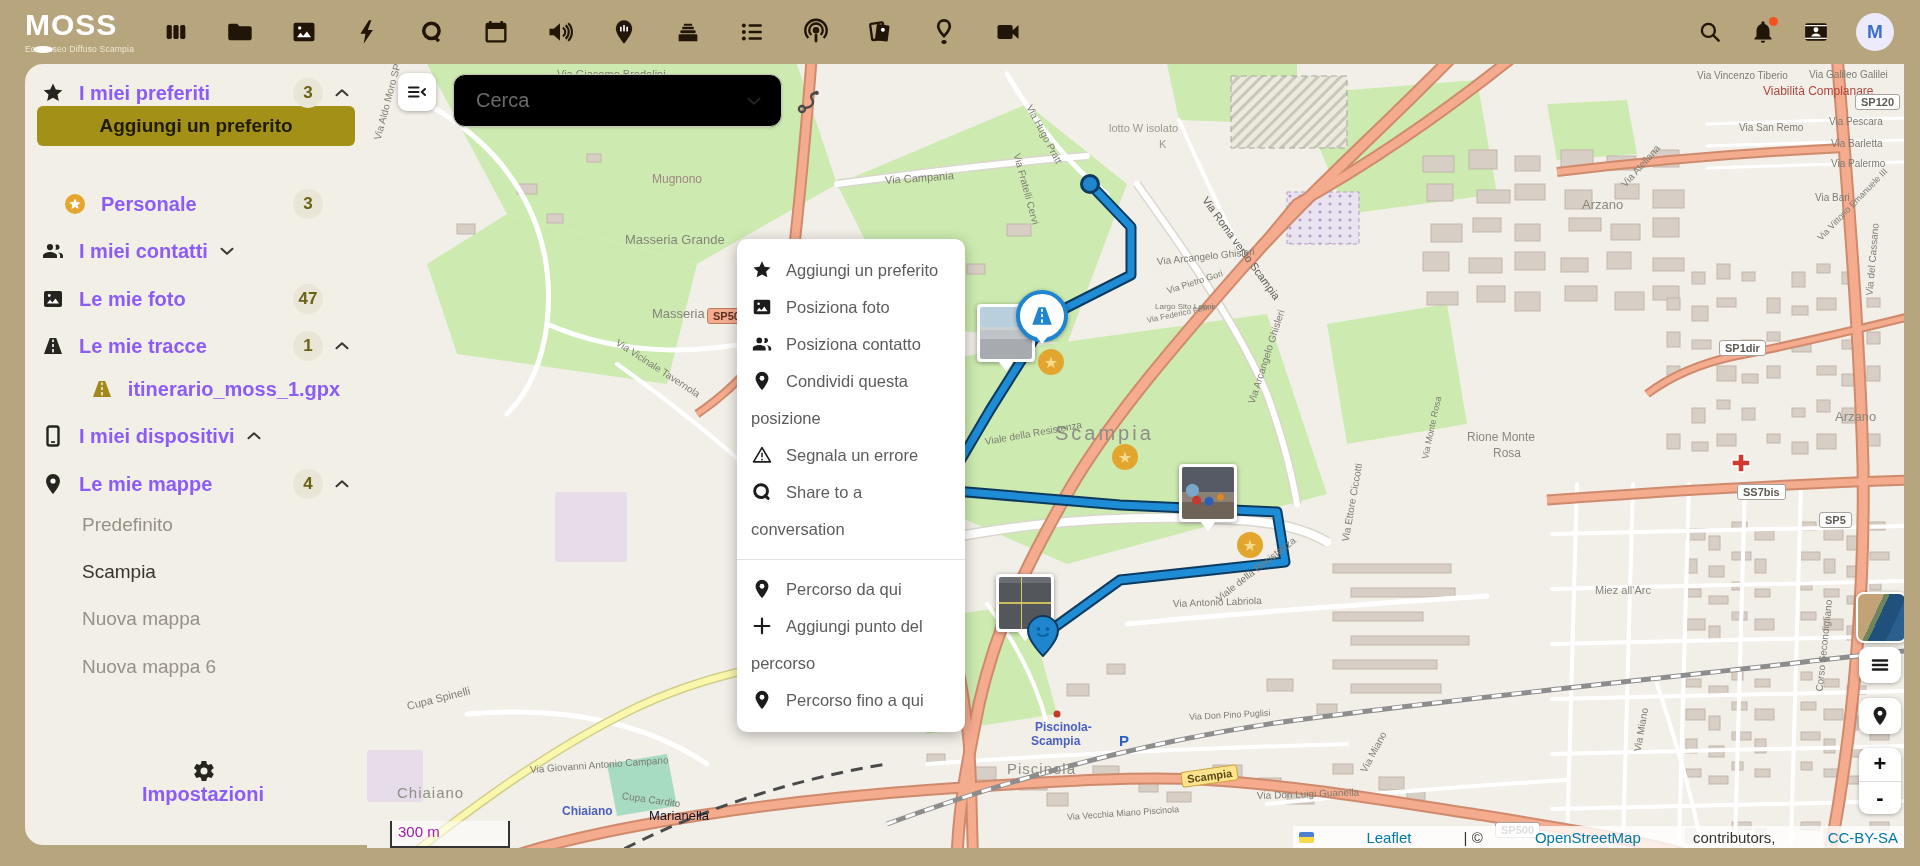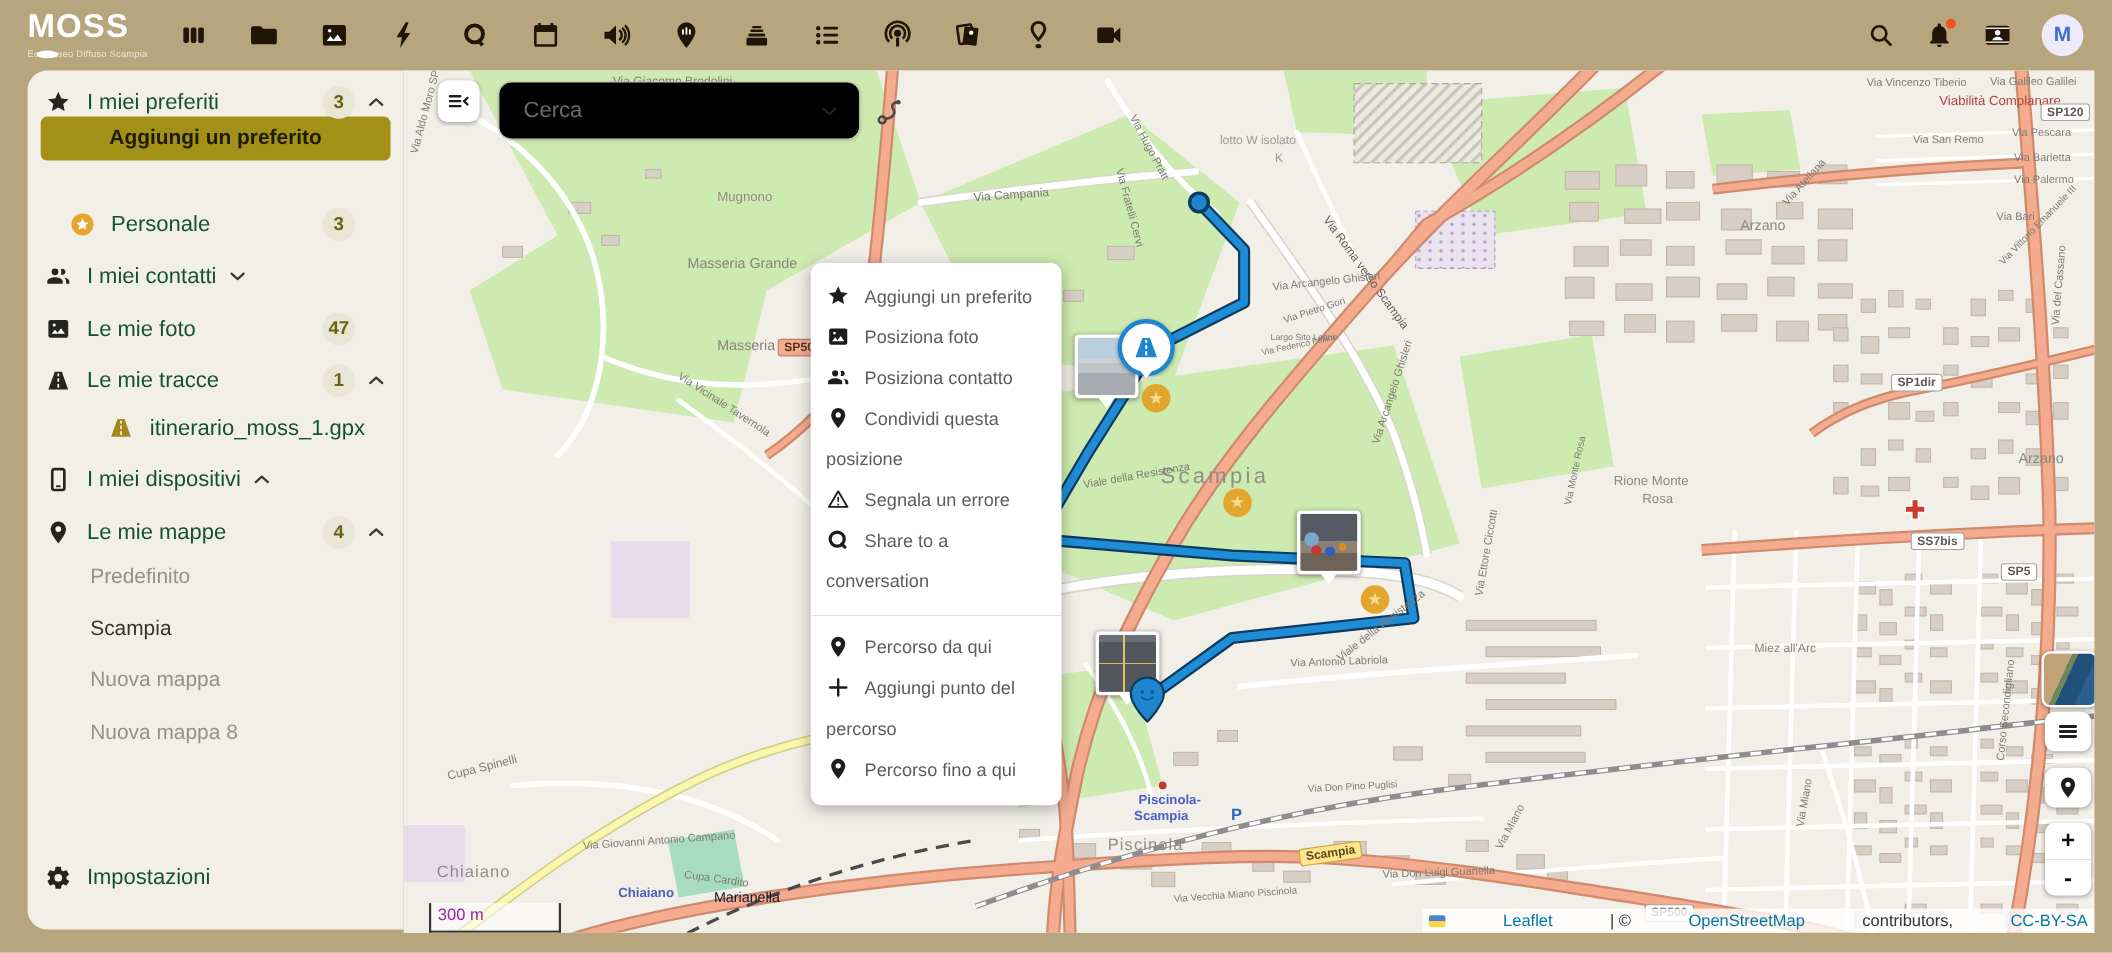--- a/index.html
+++ b/index.html
@@ -19,21 +19,21 @@
   .tric svg{width:26px;height:26px;fill:currentColor;}
   .notifdot{position:absolute;right:-2px;top:-2px;width:9px;height:9px;border-radius:50%;background:#f4511e;}
   #avatar{width:38px;height:38px;border-radius:50%;background:#eceafb;color:#3e6fcf;
           font-size:19px;font-weight:bold;display:flex;align-items:center;justify-content:center;}
   
   #sidebar{position:absolute;left:25px;top:64px;width:342px;height:781px;background:#f2efe6;
            border-radius:18px 0 0 18px;overflow:hidden;}
   .srow{position:absolute;left:0;width:342px;height:44px;display:flex;align-items:center;cursor:pointer;}
   .sic{width:24px;height:24px;margin-left:16px;color:#26241f;flex:none;}
   .sic svg{width:24px;height:24px;fill:currentColor;}
-  .slab{margin-left:14px;font-size:20px;color:#14532d;white-space:nowrap;}
+  .slab{margin-left:14px;font-size:20px;color:#8b5cf6;white-space:nowrap;font-weight:bold;}
   .scount{margin-left:auto;width:30px;height:30px;border-radius:50%;background:#e9e5d7;color:#6b6214;
           font-size:17px;font-weight:bold;display:flex;align-items:center;justify-content:center;flex:none;}
   .schev{width:22px;height:22px;color:#3a382f;margin:0 14px 0 8px;flex:none;}
   .schev svg{width:22px;height:22px;fill:none;}
   .srow.nochev .scount{margin-right:44px;}
   #addfav{position:absolute;left:12px;top:42px;width:318px;height:40px;background:#a29017;border:none;
           border-radius:6px;font-family:inherit;font-size:19px;font-weight:bold;color:#1f1c02;cursor:pointer;}
   .mrow{position:absolute;left:57px;width:270px;height:40px;display:flex;align-items:center;
         font-size:19px;cursor:pointer;color:#37342e;}
   .mrow.muted{color:#969088;}
@@ -290,22 +290,22 @@
         </svg></span>
       <span class="slab">Le mie mappe</span>
       <span class="scount">4</span>
       <span class="schev"><svg viewBox="0 0 24 24" width="22" height="22" fill="currentColor">
           <path fill="none" stroke="currentColor" stroke-width="2.2" stroke-linecap="round" stroke-linejoin="round" d="M6 14.5l6-5.5 6 5.5"></path>
         </svg></span>
     </div>
     <div class="mrow muted" style="top: 441px;">Predefinito</div>
     <div class="mrow" style="top: 488px;">Scampia</div>
     <div class="mrow muted" style="top: 535px;">Nuova mappa</div>
-    <div class="mrow muted" style="top: 583px;">Nuova mappa 8</div>
-    <div class="srow" style="top: 712px;">
+    <div class="mrow muted" style="top: 583px;">Nuova mappa 6</div>
+    <div class="srow" style="top: 695px; flex-direction: column;">
       <span class="sic"><svg viewBox="0 0 24 24" width="24" height="24" fill="currentColor">
           <path d="M19.4 13c.04-.33.06-.66.06-1s-.02-.67-.06-1l2.1-1.65a.5.5 0 00.12-.64l-2-3.46a.5.5 0 00-.6-.22l-2.5 1a7.3 7.3 0 00-1.7-1l-.4-2.65A.5.5 0 0013.9 2h-4a.5.5 0 00-.5.42l-.4 2.65c-.6.25-1.17.6-1.7 1l-2.5-1a.5.5 0 00-.6.22l-2 3.46a.5.5 0 00.12.64L4.5 11c-.04.33-.06.66-.06 1s.02.67.06 1l-2.1 1.65a.5.5 0 00-.12.64l2 3.46c.14.24.42.33.6.22l2.5-1c.53.4 1.1.75 1.7 1l.4 2.65c.04.24.25.42.5.42h4c.25 0 .46-.18.5-.42l.4-2.65a7.3 7.3 0 001.7-1l2.5 1c.23.1.5 0 .6-.22l2-3.46a.5.5 0 00-.12-.64L19.4 13zM12 15.5a3.5 3.5 0 110-7 3.5 3.5 0 010 7z"></path>
         </svg></span>
       <span class="slab">Impostazioni</span>
     </div>
   </aside>
 
 <main id="map">
   <svg id="mapsvg" width="1537" height="784">
       <rect x="0" y="0" width="1537" height="784" fill="#f2efe8"></rect>

